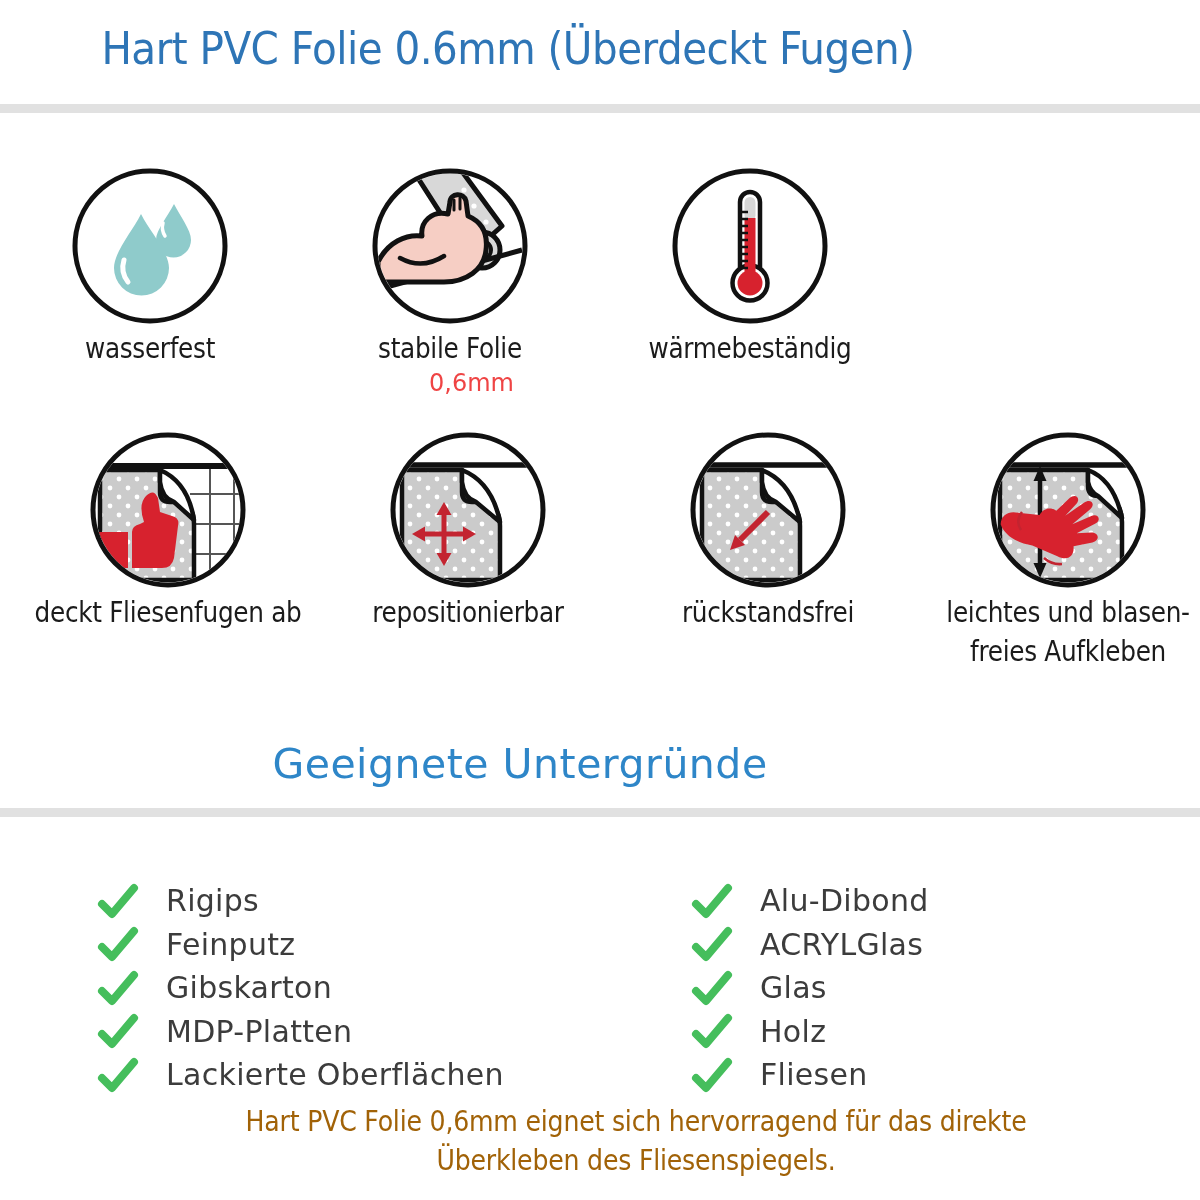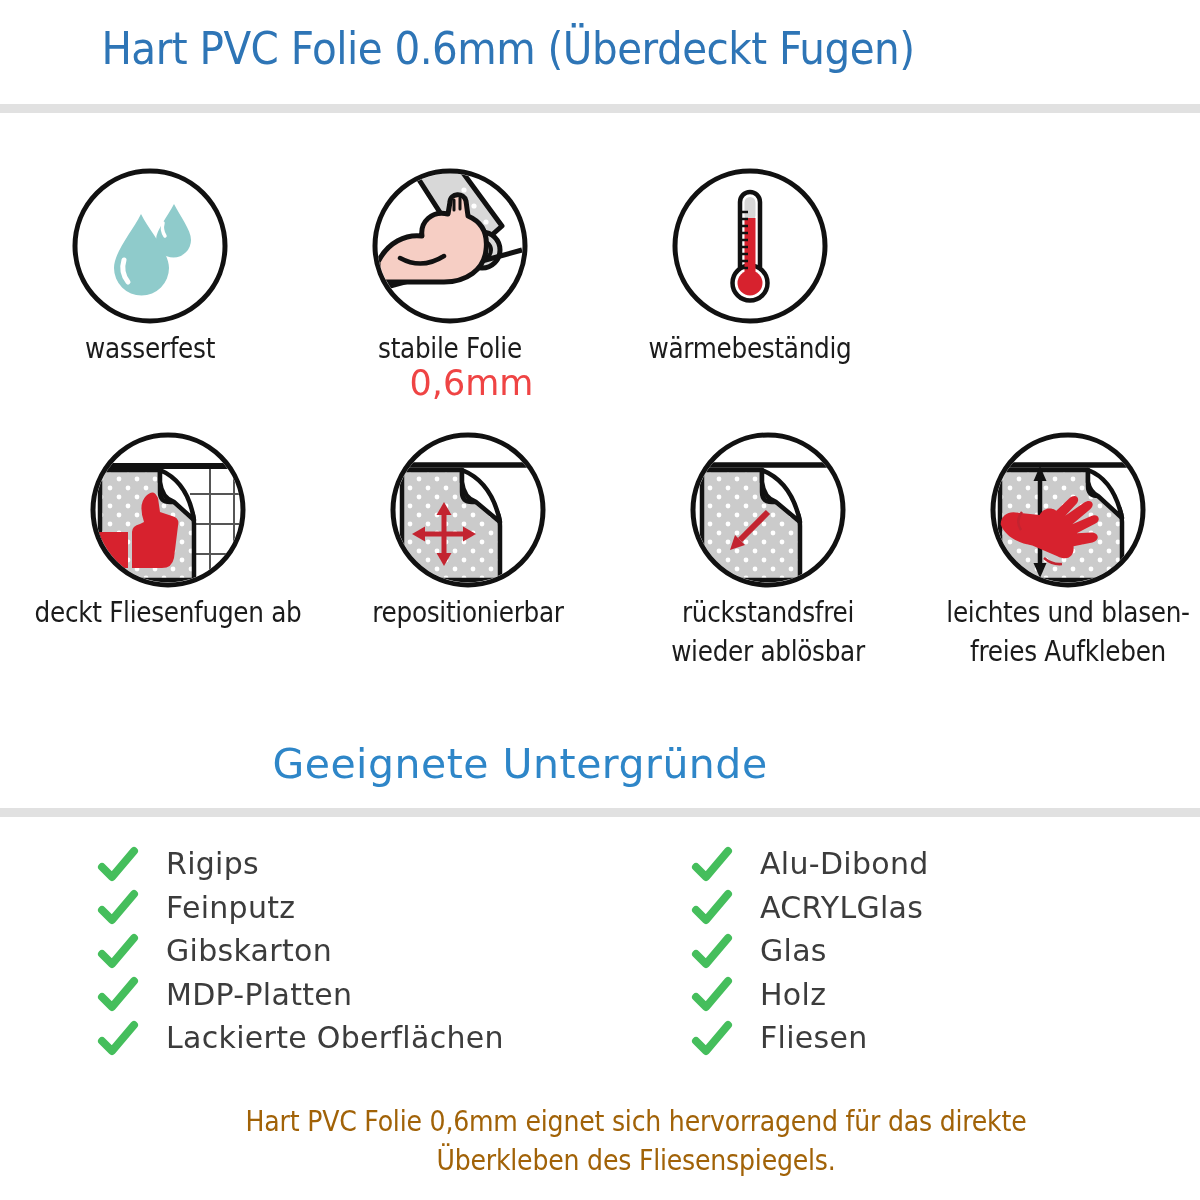--- a/index.html
+++ b/index.html
@@ -13,24 +13,24 @@
   .divider--2{top:808px;}
   .features-row{position:absolute;left:0;width:1200px;display:grid;
         grid-template-columns:repeat(4,300px);}
   .features-row--1{top:166px;}
   .features-row--2{top:430px;margin-left:18px;}
   .feature{display:flex;flex-direction:column;align-items:center;}
   .icon-wrap{width:160px;height:160px;}
   .icon-wrap svg{display:block;}
   .feature-label{margin-top:6px;text-align:center;font-size:27.5px;line-height:33px;
         color:#1b1b1b;letter-spacing:-0.3px;}
-  .feature-sub{text-align:center;font-size:35px;line-height:36px;color:#EF4444;margin-left:43px;}
+  .feature-sub{text-align:center;font-size:24px;line-height:36px;color:#EF4444;margin-left:43px;}
   .section-heading{position:absolute;top:740px;left:0;width:1040px;text-align:center;
         font-size:41px;color:#2E86C8;letter-spacing:0.5px;}
-  .substrate-col{position:absolute;top:842px;}
+  .substrate-col{position:absolute;top:879px;}
   .substrate-col--left{left:96px;}
   .substrate-col--right{left:690px;}
   .check-item{display:flex;align-items:center;height:43.5px;gap:26px;}
   .check-icon{width:44px;height:36px;flex:0 0 44px;}
   .check-label{font-size:30px;color:#3C3C3C;letter-spacing:0.3px;white-space:nowrap;}
   .footer{position:absolute;top:1102px;left:0;width:1200px;text-align:center;
         color:#a16207;font-size:28px;line-height:39px;letter-spacing:-0.2px;padding-left:36px;}
 </style>
 </head>
 <body>
@@ -182,21 +182,20 @@
             <path d="M14,40 L74,40 L74,62 Q74,72 84,72 L88,72 Q112,72 112,96 L112,150 L14,150 Z" fill="url(#p7)" stroke="#111" stroke-width="4.5" stroke-linejoin="round"></path>
             <path d="M74,40 Q104,52 112,92 L88,72 Q76,68 74,52 Z" fill="#fff" stroke="#111" stroke-width="4.5" stroke-linejoin="round"></path>
             <path d="M10,35 L150,35" stroke="#111" stroke-width="5.5"></path>
             <line x1="80" y1="82" x2="52" y2="110" stroke="#C32430" stroke-width="6"></line>
             <polygon points="42,120 57,115 47,105" fill="#C32430"></polygon>
           </g>
           <circle cx="80" cy="80" r="75" fill="none" stroke="#111" stroke-width="5"></circle>
         </svg>
       </div>
       <div class="feature-label condensed">rückstandsfrei</div>
-      <div class="feature-label condensed">wieder ablösbar</div>
     </div>
 
     <div class="feature">
       <div class="icon-wrap">
         <svg width="160" height="160" viewBox="0 0 160 160">
           <defs>
             <clipPath id="c8">
                 <circle cx="80" cy="80" r="72.5"></circle>
               </clipPath>
             <pattern id="p8" width="18" height="18" patternUnits="userSpaceOnUse">

